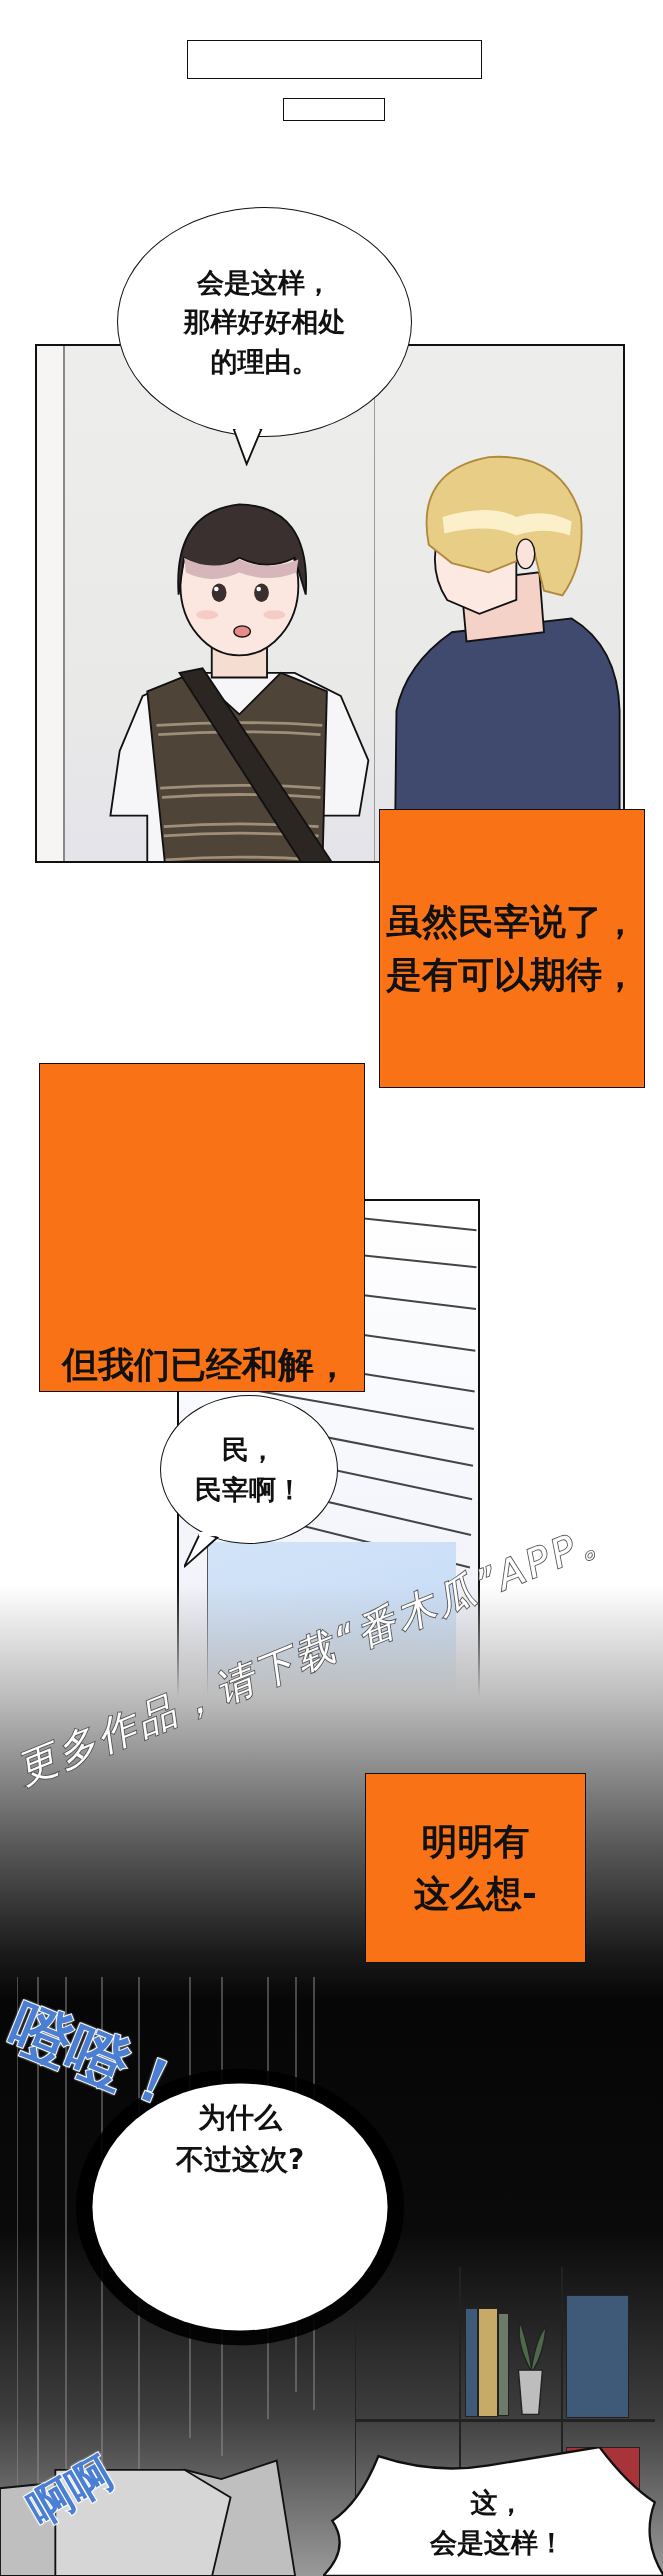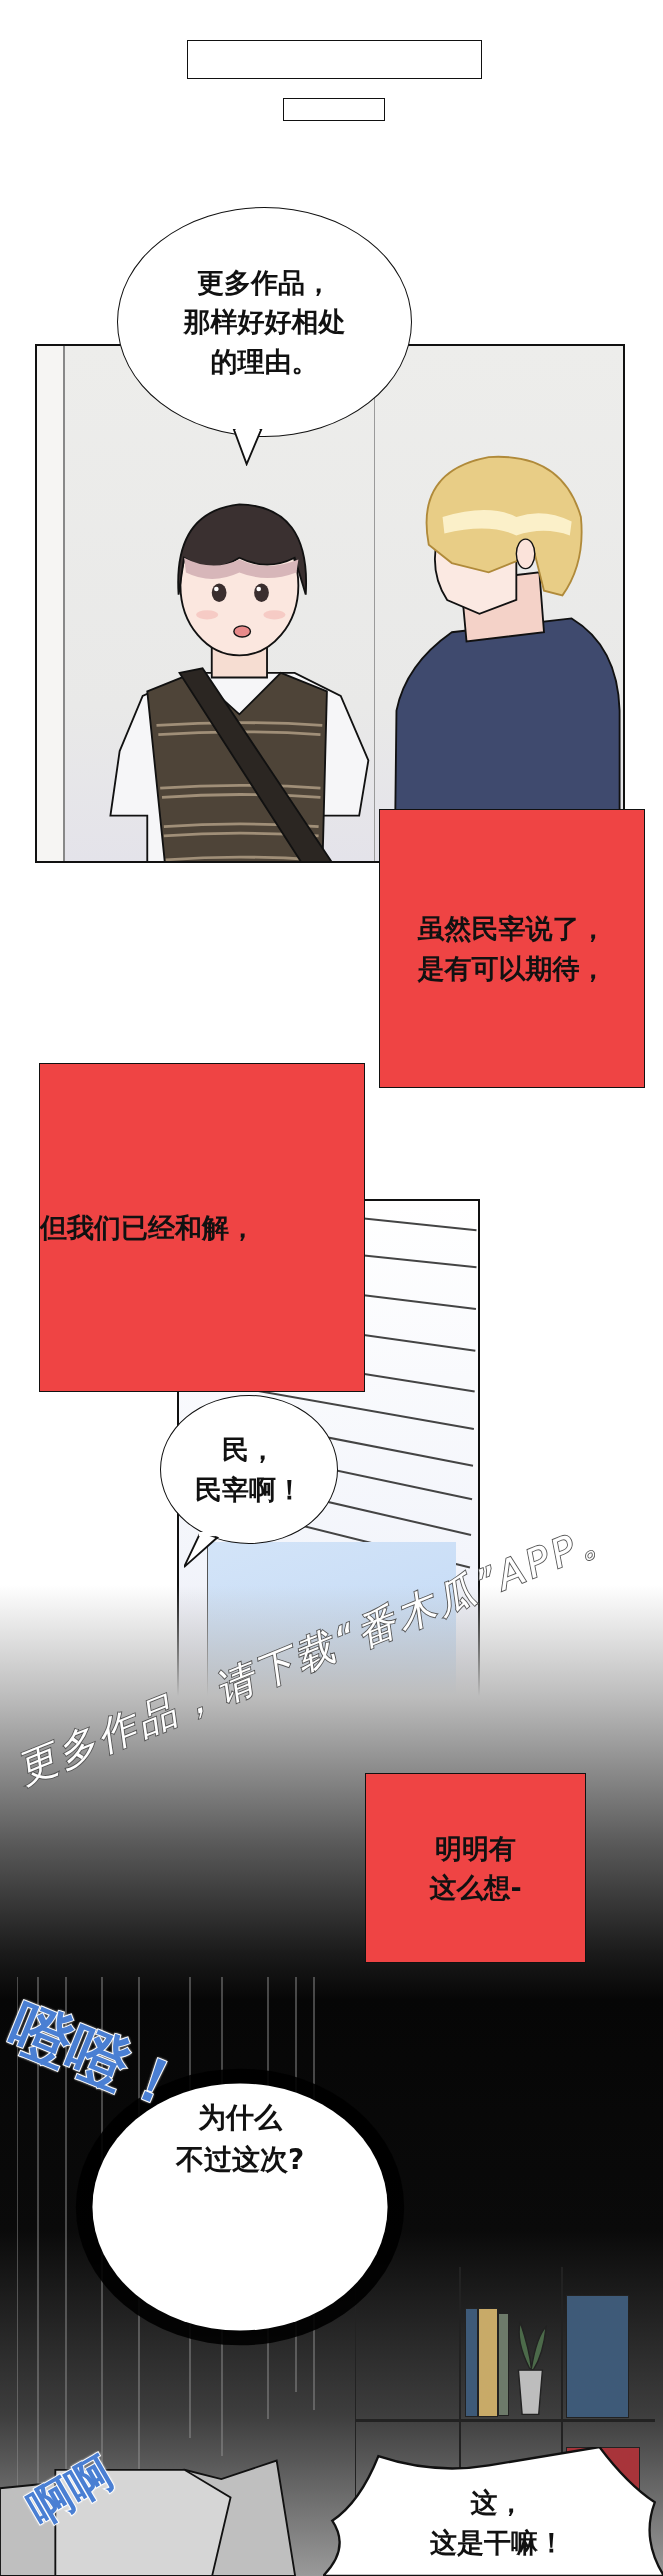--- a/index.html
+++ b/index.html
@@ -4,22 +4,22 @@
 <style>
   * { box-sizing: border-box; margin: 0; padding: 0; }
   html, body { width: 664px; background: #fff; }
   body { position: relative; height: 2576px; overflow: hidden; font-family: "DejaVu Sans", "Liberation Sans", sans-serif; }
   .abs { position: absolute; }
 
   
   .top-box { position: absolute; border: 1.8px solid #111; background: #fff; }
 
   
-  .caption { position: absolute; background: #ef4444; border: 1.8px solid #111; display: flex; align-items: center; justify-content: center; text-align: center; color: #111; font-weight: bold; font-size: 27px; line-height: 1.45; }
-  .caption-left { justify-content: flex-start; text-align: left; }
+  .caption { position: absolute; background: #f97316; border: 1.8px solid #111; display: flex; align-items: center; justify-content: center; text-align: center; color: #111; font-weight: bold; font-size: 36px; line-height: 1.45; }
+  .caption-left { justify-content: flex-start; padding-left: 22px; text-align: left; align-items: flex-end; }
 
   
   .bubble { position: absolute; background: #fff; border: 1.8px solid #111; border-radius: 50%; display: flex; align-items: center; justify-content: center; text-align: center; font-weight: bold; font-size: 27px; line-height: 1.45; color: #111; z-index: 5; }
 
   
   #panel1 { position: absolute; left: 35px; top: 344px; width: 590px; height: 519px; border: 2.8px solid #111; background: linear-gradient(180deg, #ededeb 0%, #e9e9e8 70%, #e4e3ea 100%); overflow: hidden; }
   #panel1 .door-edge { position: absolute; left: 26px; top: 0; width: 1.8px; height: 100%; background: #888; }
   #panel1 .door-left { position: absolute; left: 0; top: 0; width: 26px; height: 100%; background: #f6f5f3; }
   #panel1 .wall-split { position: absolute; left: 337px; top: 0; width: 0.9px; height: 100%; background: #9a9a9a; }
 
@@ -102,21 +102,21 @@
 
     <path d="M55 120 Q40 40 120 25 Q200 20 220 90 Q225 140 200 175 L180 170 L170 130 L120 150 L80 140 Z" fill="#e8cd86" stroke="#b08a3a" stroke-width="2"></path>
     <path d="M70 90 Q120 75 150 90 Q180 80 210 95 L208 110 Q180 100 150 110 Q120 96 72 108 Z" fill="#fbf0c9"></path>
 
     <ellipse cx="160" cy="130" rx="10" ry="16" fill="#fbe3da" stroke="#111" stroke-width="1.5"></ellipse>
   </svg>
 </div>
 
 <div class="bubble" style="left:117px;top:207px;width:295px;height:230px;">
   <div>
-    <div>更多作品，</div>
+    <div>会是这样，</div>
     <div>那样好好相处</div>
     <div>的理由。</div>
   </div>
 </div>
 <svg class="abs" style="left:230px;top:429px;z-index:6;" width="37" height="37" viewBox="0 0 40 40">
   <path d="M4 0 L18 38 L34 0 Z" fill="#fff" stroke="#111" stroke-width="2"></path>
   <path d="M6 0 L32 0" stroke="#fff" stroke-width="4"></path>
 </svg>
 
 <div class="caption" style="left:379px;top:809px;width:266px;height:279px;">
@@ -223,20 +223,20 @@
     <div>不过这次?</div>
   </div>
 </div>
 
 <svg class="abs" style="left:323px;top:2447px;z-index:5;" width="341" height="129" viewBox="0 0 370 140">
   <path d="M60 10 Q120 30 180 20 Q240 10 300 0 Q330 40 360 60 Q345 100 370 140 L0 140 Q30 110 10 80 Q40 60 60 10 Z" fill="#fff" stroke="#111" stroke-width="2.5"></path>
 </svg>
 <div class="burst" style="left:350px;top:2470px;width:295px;height:106px;font-size:27px;">
   <div>
     <div>这，</div>
-    <div>这是干嘛！</div>
+    <div>会是这样！</div>
   </div>
 </div>
 
 <div class="sfx" style="left:18.4px;top:2488px;font-size:44px;transform:rotate(-30deg);transform-origin:left top;">啊啊</div>
 
 <div class="watermark" style="top:1747px;">更多作品，请下载“番木瓜”APP。</div>
 
 
 </body></html>

